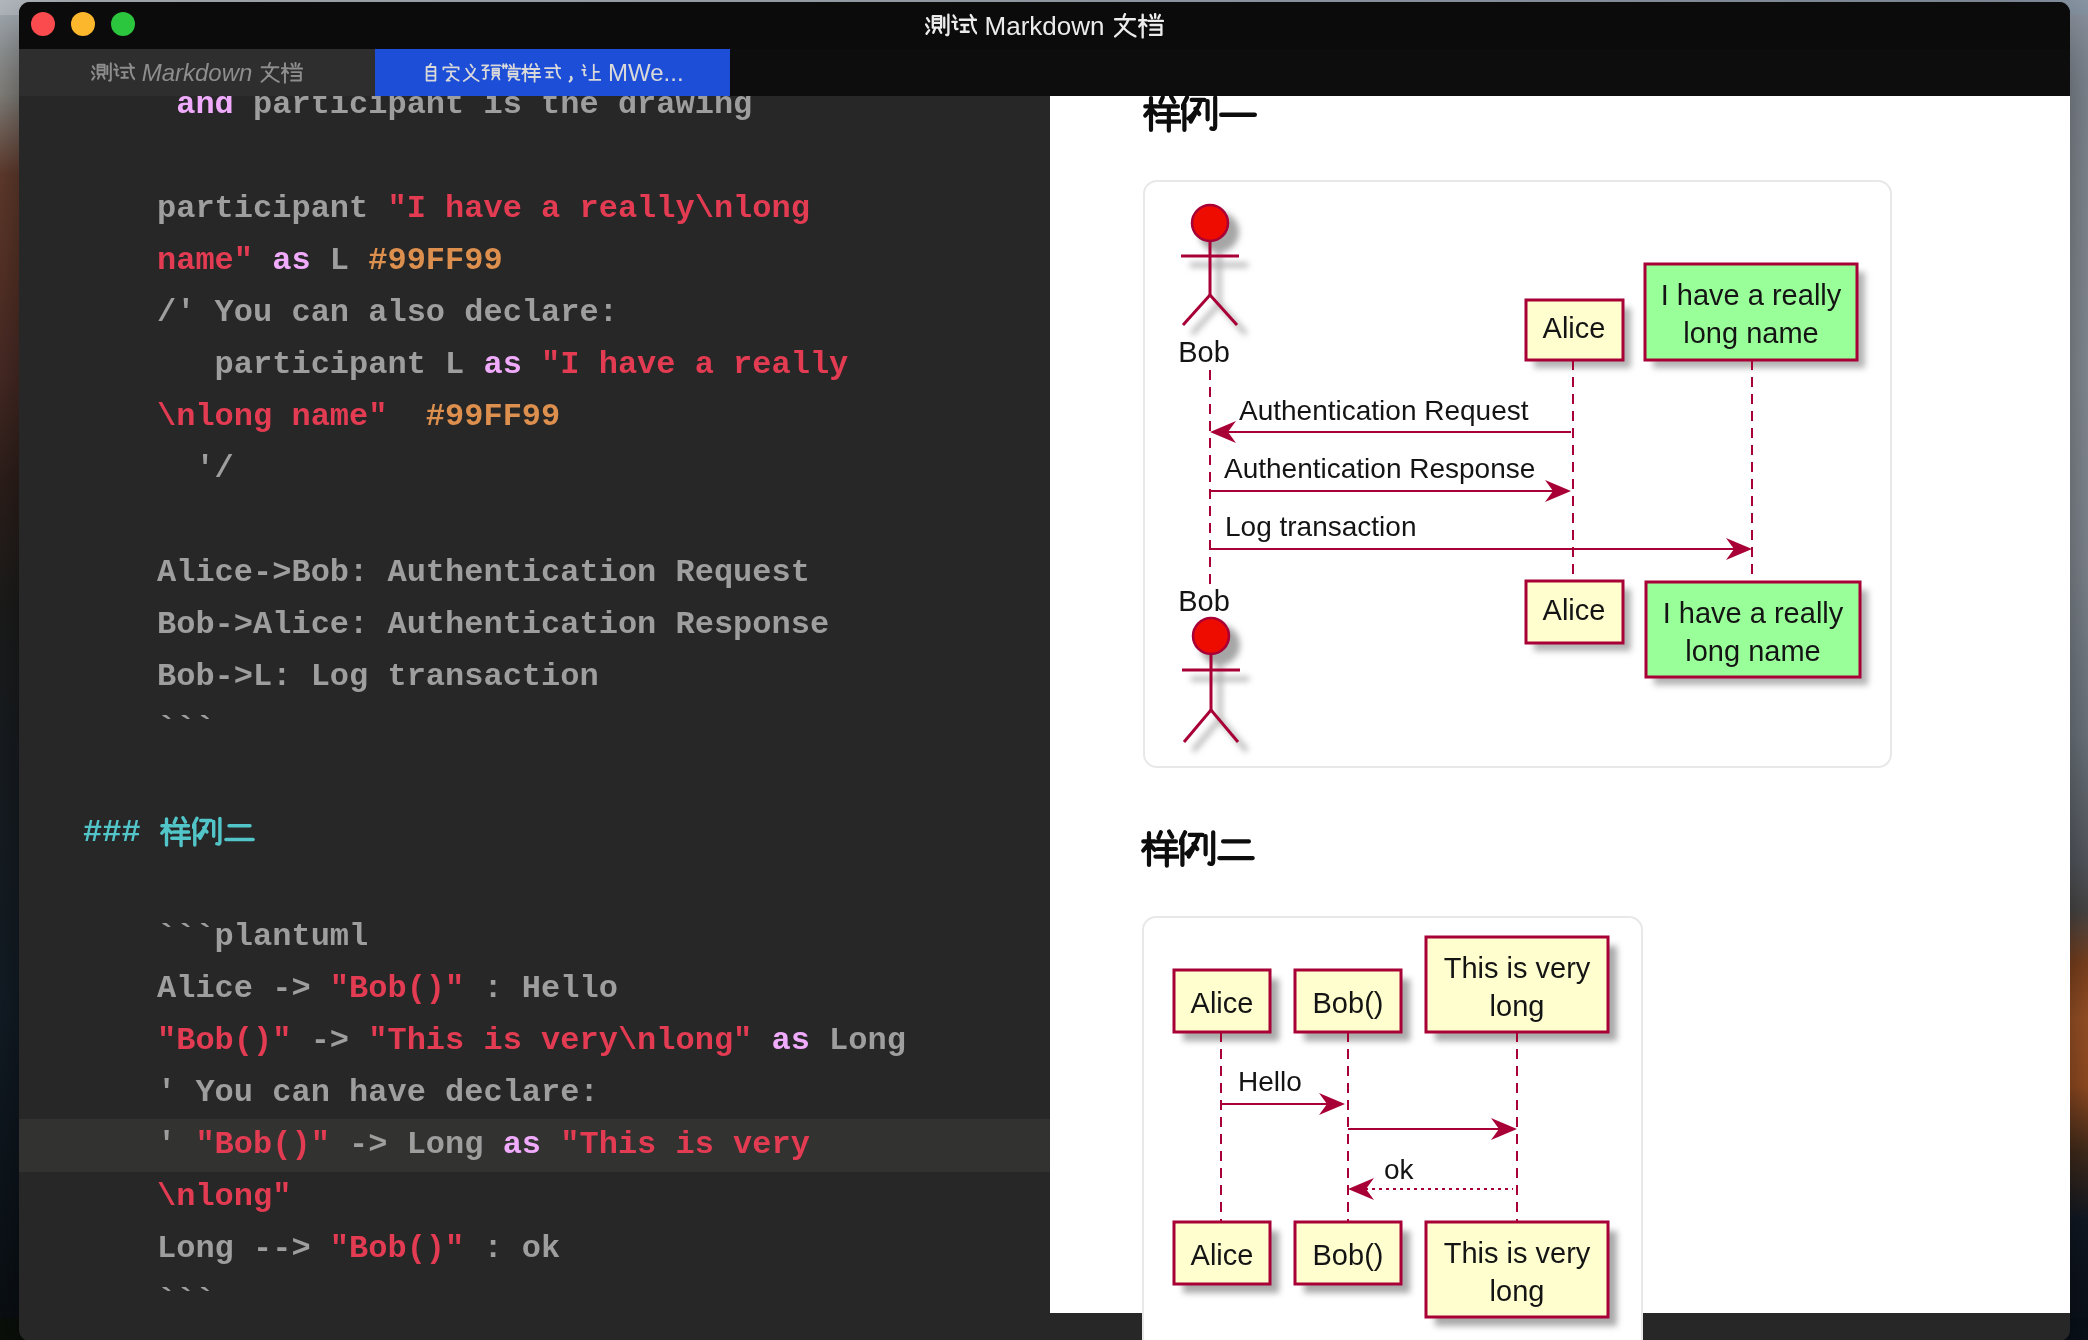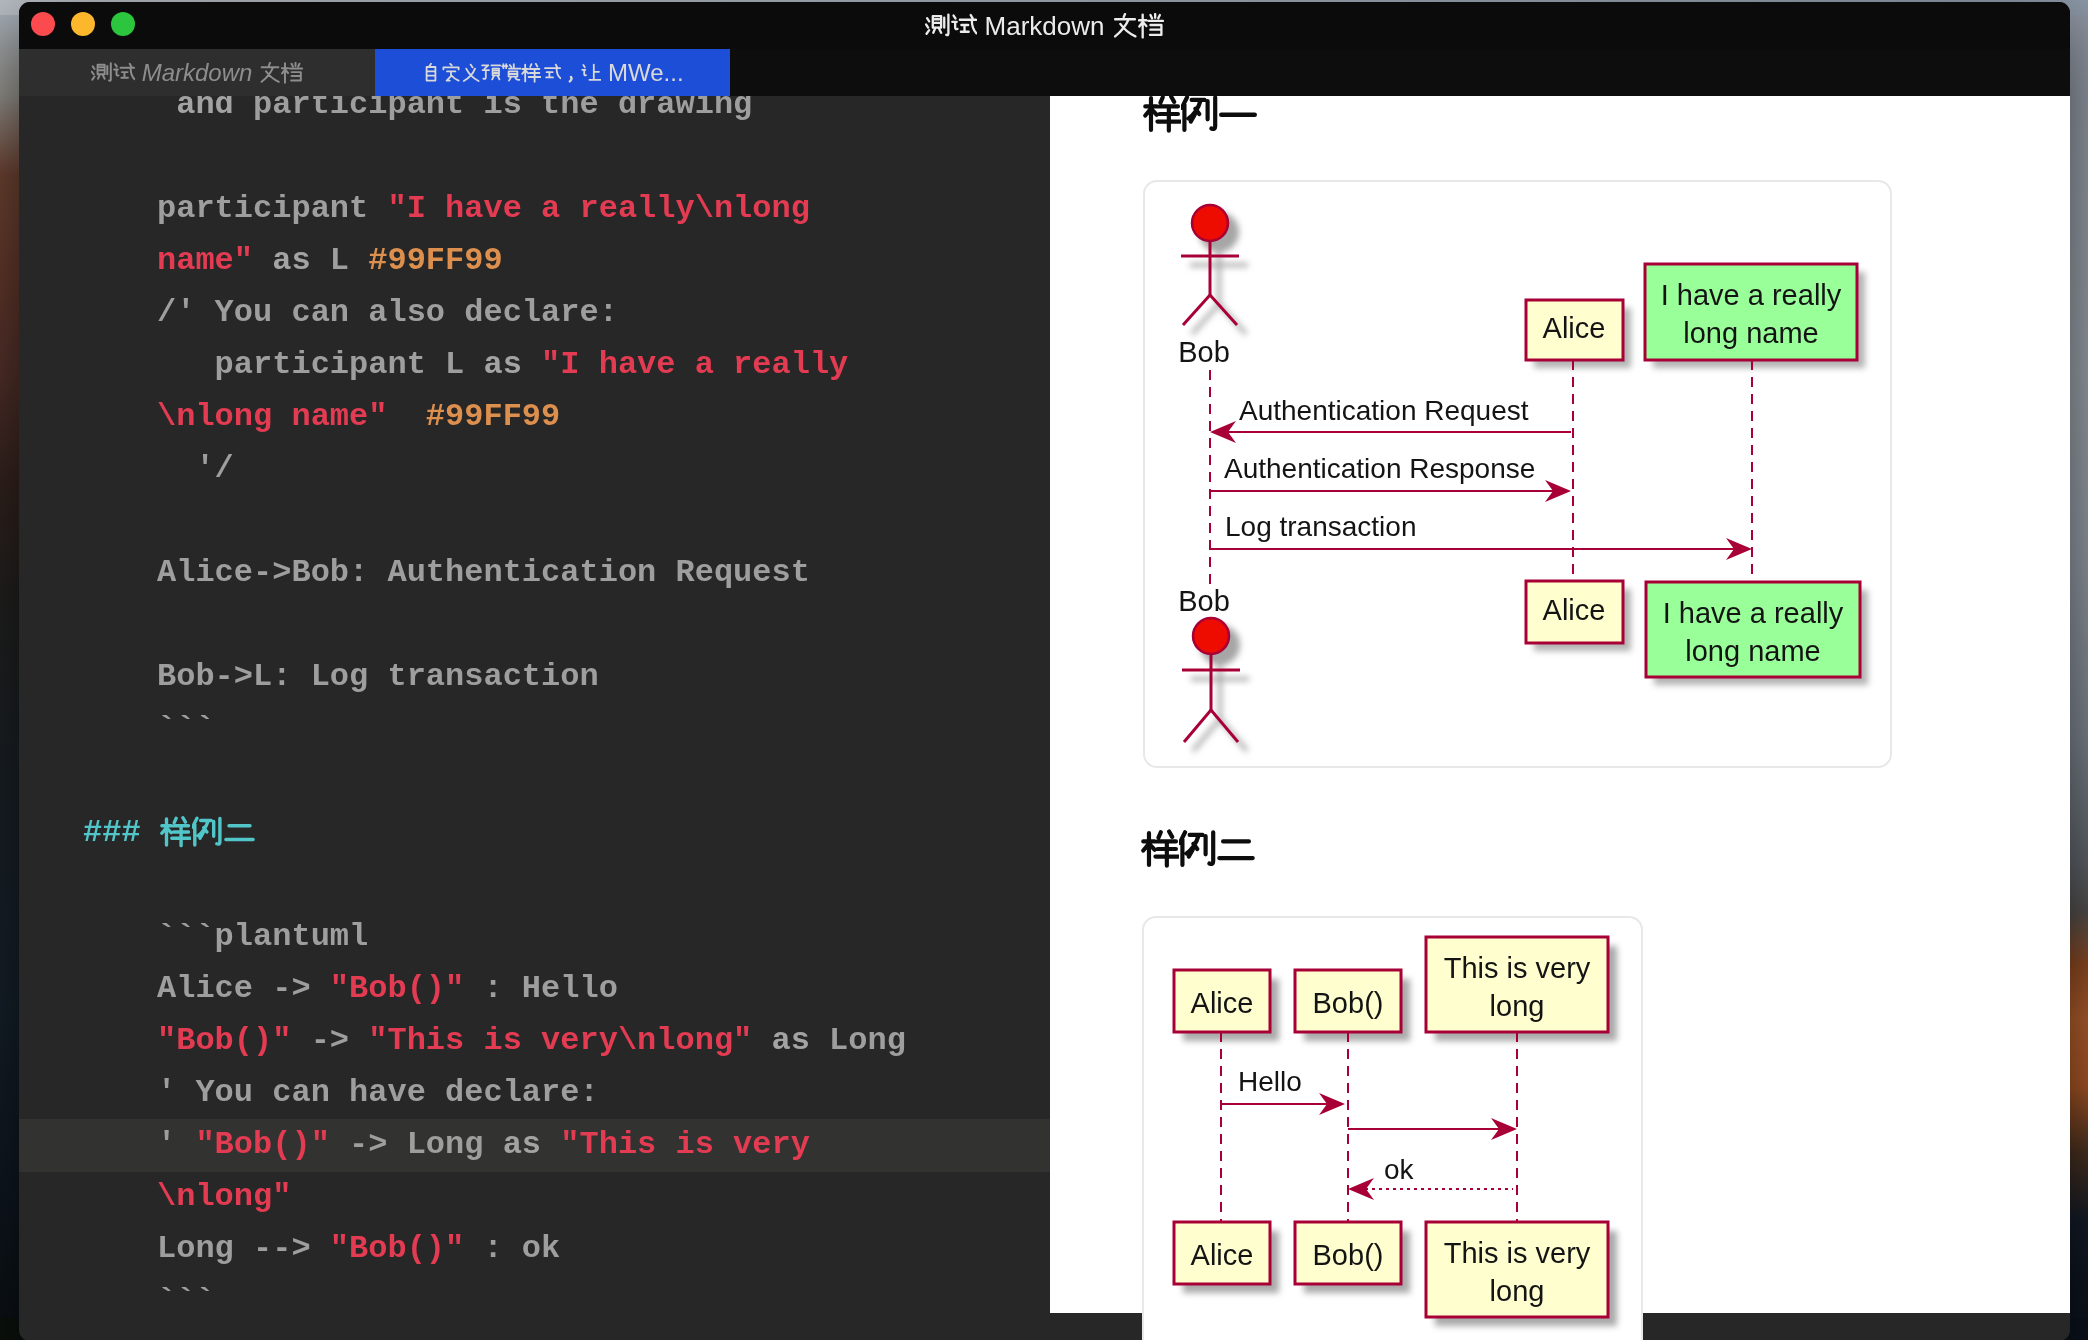--- a/index.html
+++ b/index.html
@@ -15,21 +15,21 @@
 .tl.y{left:52px;background:#fcb72c}
 .tl.g{left:92px;background:#2bc53e}
 .title{position:absolute;top:9px;left:0;width:2051px;height:30px;text-align:center;color:#ebebeb;font-size:26px;line-height:30px;white-space:nowrap}
 .tabbar{position:absolute;left:0;top:47px;width:2051px;height:47px;background:#0d0d0d}
 .tab1{position:absolute;left:0;top:0;width:356px;height:47px;background:#2e2e2e;color:#8d8d8d}
 .tab2{position:absolute;left:356px;top:0;width:355px;height:47px;background:#1d4ed8;color:#d9d9d9}
 .tabt{position:absolute;top:0;left:0;width:100%;text-align:center;font-size:24px;line-height:47px;white-space:nowrap}
 .editor{position:absolute;left:0;top:94px;width:1031px;height:1217px;background:#272727}
 .hl{position:absolute;left:0;top:1117px;width:1031px;height:53px;background:#323231}
 .ln{position:absolute;left:138px;height:52px;white-space:pre;font-family:"Liberation Mono",monospace;font-weight:bold;font-size:32px;line-height:52px;color:#9e9e9e}
-.red{color:#e23b52}.mag{color:#a3a3a3}.org{color:#dd8f4e}.cy{color:#52c5c9}
+.red{color:#e23b52}.mag{color:#f0abfc}.org{color:#dd8f4e}.cy{color:#52c5c9}
 .preview{position:absolute;left:1031px;top:94px;width:1020px;height:1217px;background:#ffffff}
 .card{position:absolute;background:#fff;border:2px solid #e8e8e8;border-radius:14px}
 svg.cjk{display:inline-block;vertical-align:top;fill:none;stroke:currentColor;stroke-linecap:round;stroke-linejoin:round}
 .dsvg{position:absolute}
 .dsvg text{font-family:"Liberation Sans",sans-serif;fill:#141414}
 </style></head>
 <body>
 <svg width="0" height="0" style="position:absolute">
     <defs>
 <g id="g-yang">
@@ -139,20 +139,21 @@
       </div>
 </div>
 <div class="ln" style="top:77px">`<span class="mag">and</span> participant is the drawing</div>
 <div class="ln" style="top:181px">participant <span class="red">"I have a really\nlong</span></div>
 <div class="ln" style="top:233px"><span class="red">name"</span> <span class="mag">as</span> L <span class="org">#99FF99</span></div>
 <div class="ln" style="top:285px">/' You can also declare:</div>
 <div class="ln" style="top:337px">   participant L <span class="mag">as</span> <span class="red">"I have a really</span></div>
 <div class="ln" style="top:389px"><span class="red">\nlong name"</span>  <span class="org">#99FF99</span></div>
 <div class="ln" style="top:441px">  '/</div>
 <div class="ln" style="top:545px">Alice-&gt;Bob: Authentication Request</div>
+<div class="ln" style="top:597px">Bob-&gt;Alice: Authentication Response</div>
 <div class="ln" style="top:649px">Bob-&gt;L: Log transaction</div>
 <div class="ln" style="top:701px">```</div>
 <div class="ln cy" style="top:805px;left:64px">### <svg class="cjk" width="31" height="36" viewBox="0 0 100 100" style="margin-top:7px;stroke-width:11;margin-right:1px">
         <use href="#g-yang"></use>
       </svg><svg class="cjk" width="31" height="36" viewBox="0 0 100 100" style="margin-top:7px;stroke-width:11;margin-right:1px">
         <use href="#g-li"></use>
       </svg><svg class="cjk" width="31" height="36" viewBox="0 0 100 100" style="margin-top:7px;stroke-width:11">
         <use href="#g-er"></use>
       </svg></div>
 <div class="ln" style="top:909px">```plantuml</div>

